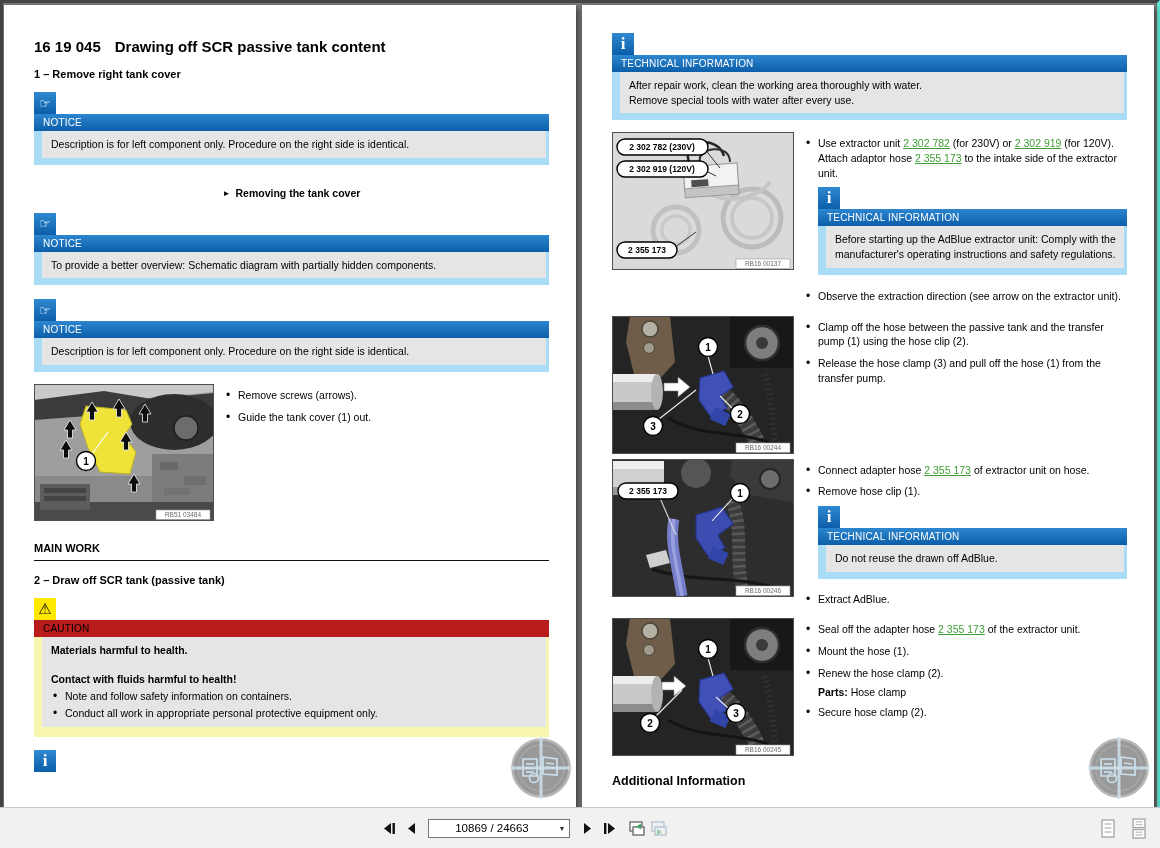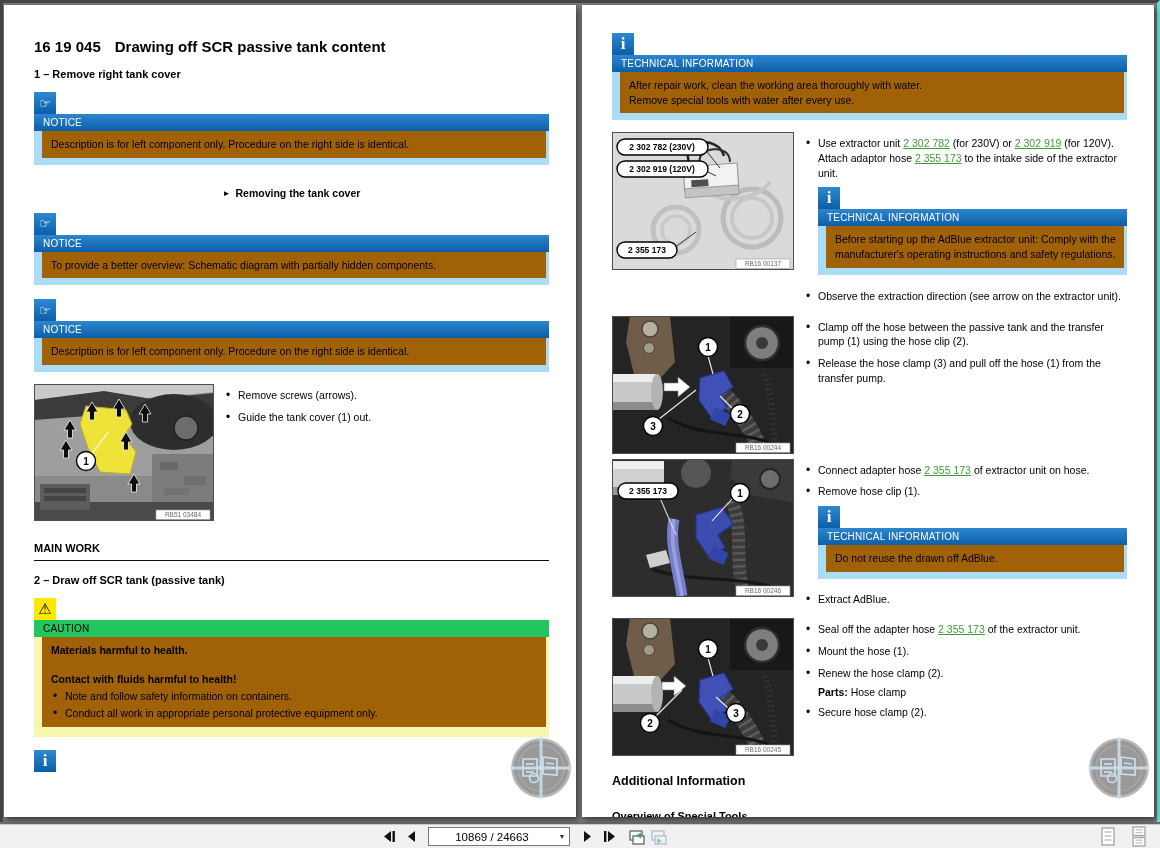--- a/index.html
+++ b/index.html
@@ -35,23 +35,23 @@
   }
   .icon-tile.notice { font-size:13px; }
   .icon-tile.info { font-family:"Liberation Serif", serif; font-weight:bold; font-size:17px; }
   .icon-tile.caution { background:#ffe800; color:#000; font-size:15px; margin-top:12px; }
 
   .bar {
     height:17px; display:flex; align-items:center; padding-left:9px;
     background:linear-gradient(180deg,#2d86cf,#0c5ea9);
     color:#fff; font-weight:normal; font-size:10px; letter-spacing:0.2px;
   }
-  .bar.yellow { background:#22c55e; color:#000; }
+  .bar.yellow { background:#b91c1c; color:#000; }
   .boxbody {
-    background:#a16207;
+    background:#e5e5e5;
     border-left:8px solid #aadcf5; border-right:3px solid #aadcf5;
     border-bottom:7px solid #aadcf5; border-top:0;
     padding:6px 8px 6px 9px; line-height:1.4;
   }
   .boxbody.pale-yellow {
     border-color:#f6f6b0; border-bottom-width:10px;
   }
   .caption-line { margin-top:22px; text-align:center; font-weight:bold; font-size:10.5px; }
   .caption-line .marker { font-size:8px; margin-right:5px; position:relative; top:-1px; }
 
@@ -67,21 +67,21 @@
 
   svg text { font-family:"Liberation Sans", sans-serif; }
   .callout-num { font-size:10px; font-weight:bold; }
   .pill-label { font-size:8.5px; font-weight:bold; }
   .ref-label { font-size:6.5px; fill:#6a6a6a; }
 
   .watermark { position:absolute; right:4px; bottom:14px; opacity:0.88; z-index:6; }
 
   
   .toolbar {
-    position:absolute; left:0; right:0; bottom:0; height:24px;
+    position:absolute; left:0; right:0; bottom:0; height:41px;
     background:#f1f1f2; border-top:1px solid #c9c9c9;
     display:flex; align-items:center;
   }
   .tb-group { display:flex; align-items:center; margin-left:378px; }
   .tb-btn {
     width:22px; height:20px; border:0; background:transparent;
     display:flex; align-items:center; justify-content:center; cursor:pointer;
   }
   .page-box {
     width:142px; height:19px; margin:0 6px; background:#fff;

